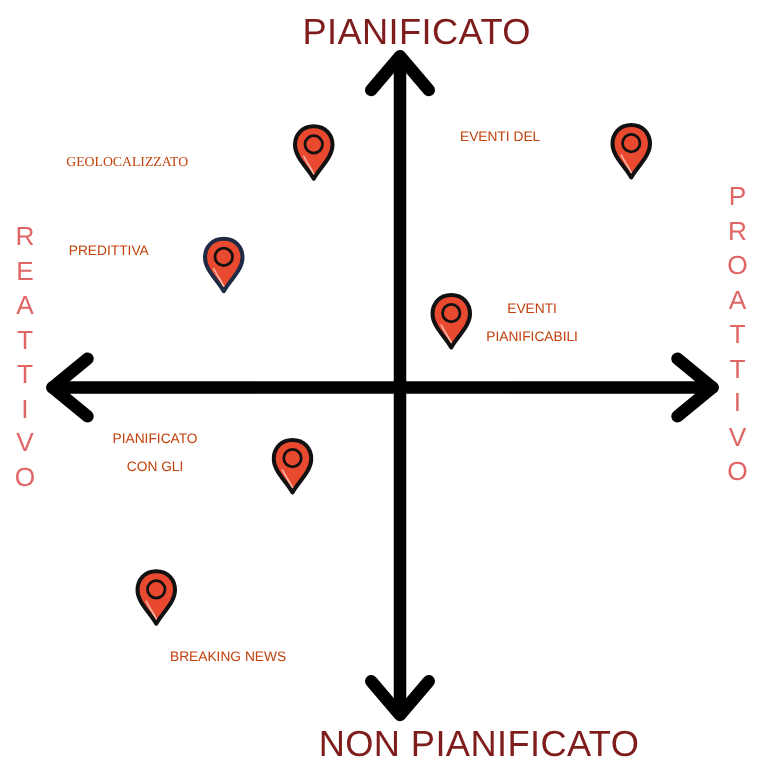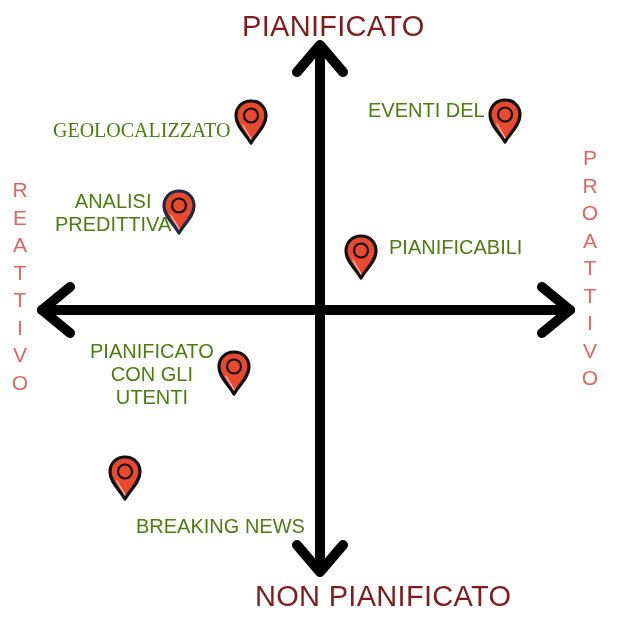--- a/index.html
+++ b/index.html
@@ -2,21 +2,21 @@
 <html><head>
 <meta charset="utf-8">
 <style>
   html, body { margin:0; padding:0; background:#ffffff; }
   body { width:620px; height:620px; position:relative; overflow:hidden;
          font-family:"Liberation Sans", "DejaVu Sans", sans-serif; }
   .axes { position:absolute; left:0; top:0; width:620px; height:620px; }
   .axis-title { position:absolute; color:#7f1d1d; font-size:29px; letter-spacing:0.3px; white-space:nowrap; }
   .vert-title { position:absolute; color:#e06666; font-size:21px; display:flex; flex-direction:column;
                 align-items:center; width:24px; line-height:27.5px; }
-  .label { position:absolute; color:#4d7c0f; font-size:20px; line-height:23px; text-align:center; white-space:nowrap; }
+  .label { position:absolute; color:#c2410c; font-size:11px; line-height:23px; text-align:center; white-space:nowrap; }
   .pin { position:absolute; width:34px; height:46px; }
 </style>
 </head>
 <body>
 
 <svg class="axes" viewBox="0 0 620 620" xmlns="http://www.w3.org/2000/svg">
   <defs>
     <g id="pin-shape">
       <path d="M17 2 C7.5 2 2 9 2 17 C2 27 12 35 17 44 C22 35 32 27 32 17 C32 9 26.5 2 17 2 Z" stroke-width="3.2" stroke-linejoin="round"></path>
       <path d="M9 26 C12 32 15 36 17 40" fill="none" stroke="#f7b7a8" stroke-width="1.3" stroke-linecap="round"></path>
@@ -71,38 +71,37 @@
 </svg>
 
 <div class="label" style="left:368px; top:99px;">
   <div>EVENTI DEL</div>
 </div>
 <svg class="pin" viewBox="0 0 34 46" style="left:488px; top:98px;">
   <use href="#pin-shape" fill="#e8492f" stroke="#111111"></use>
 </svg>
 
 <div class="label" style="left:55px; top:190px;">
-  <div>ANALISI</div>
   <div>PREDITTIVA</div>
 </div>
 <svg class="pin" viewBox="0 0 34 46" style="left:162px; top:189px;">
   <use href="#pin-shape" fill="#e8492f" stroke="#1f2a44"></use>
 </svg>
 
 <svg class="pin" viewBox="0 0 34 46" style="left:344px; top:234px;">
   <use href="#pin-shape" fill="#e8492f" stroke="#111111"></use>
 </svg>
 <div class="label" style="left:389px; top:236px;">
+  <div>EVENTI</div>
   <div>PIANIFICABILI</div>
 </div>
 
 <div class="label" style="left:90px; top:340px;">
   <div>PIANIFICATO</div>
   <div>CON GLI</div>
-  <div>UTENTI</div>
 </div>
 <svg class="pin" viewBox="0 0 34 46" style="left:217px; top:350px;">
   <use href="#pin-shape" fill="#e8492f" stroke="#111111"></use>
 </svg>
 
 <svg class="pin" viewBox="0 0 34 46" style="left:108px; top:455px;">
   <use href="#pin-shape" fill="#e8492f" stroke="#111111"></use>
 </svg>
 <div class="label" style="left:136px; top:477px;margin-top:38px;">
   <div>BREAKING NEWS</div>

